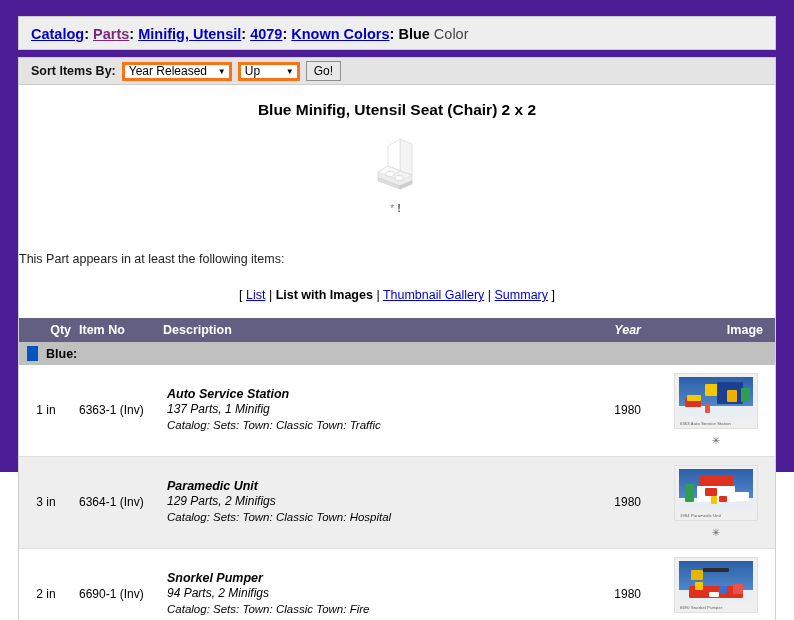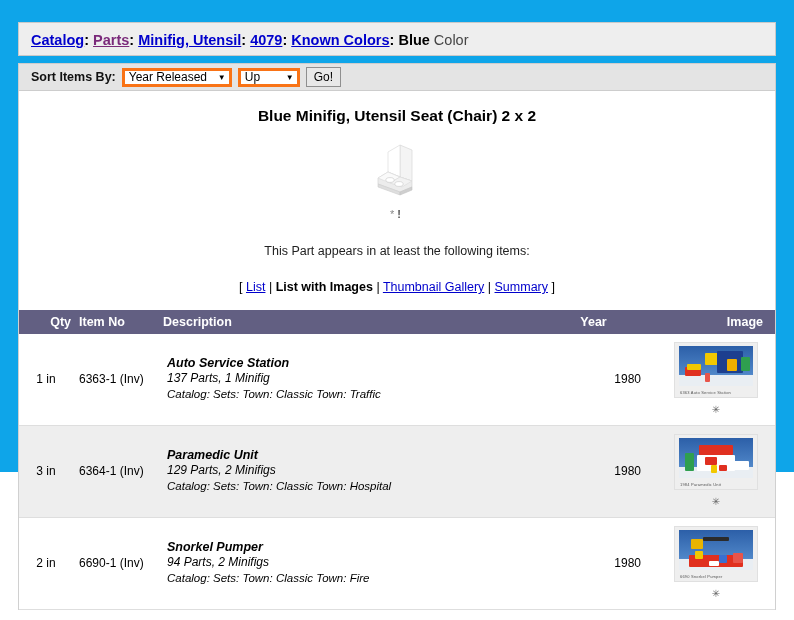--- a/index.html
+++ b/index.html
@@ -13,23 +13,23 @@
   body {
     font-family: "Liberation Sans", sans-serif;
     font-size: 12px;
     color: #000000;
   }
 
   .page {
     width: 794px;
     height: 472px;
     position: relative;
-    background: #0ea5e9;
-    box-sizing: border-box;
-    padding: 22px 18px 0 18px;
+    background: #4c1d95;
+    box-sizing: border-box;
+    padding: 16px 18px 0 18px;
   }
 
   
   .breadcrumb-bar {
     background: #eeeeee;
     border: 1px solid #c9c9c9;
     height: 34px;
     line-height: 34px;
     padding: 0 12px;
     box-sizing: border-box;
@@ -117,24 +117,24 @@
     text-align: center;
     font-size: 11px;
     color: #333;
     height: 14px;
     letter-spacing: 3px;
   }
   .flag-star { color: #888; }
   .flag-bang { color: #555; font-weight: bold; }
 
   .appears-note {
-    text-align: center;
+    text-align: left;
     font-size: 12.5px;
     color: #222;
-    margin-top: 22px;
+    margin-top: 36px;
   }
 
   .view-links {
     text-align: center;
     font-size: 12.5px;
     margin-top: 22px;
     margin-bottom: 16px;
     color: #000;
   }
   .view-links .current {
@@ -154,21 +154,21 @@
     background: #625f82;
     color: #ffffff;
     font-weight: bold;
     font-size: 12.5px;
     padding: 5px 0;
     text-align: left;
   }
   th.c-qty  { width: 52px; text-align: right; padding-right: 8px; }
   th.c-item { width: 84px; }
   th.c-desc { }
-  th.c-year { width: 95px; text-align: center; padding-right: 22px; }
+  th.c-year { width: 95px; text-align: right; padding-right: 22px; font-style: italic; }
   th.c-img  { width: 100px; text-align: right; padding-right: 12px; }
 
   tr.section-bar td {
     background: #000000;
     color: #ffffff;
     font-weight: bold;
     text-align: center;
     font-size: 12.5px;
     padding: 4px 0;
   }
@@ -326,20 +326,25 @@
       <thead>
         <tr>
           <th class="c-qty">Qty</th>
           <th class="c-item">Item No</th>
           <th class="c-desc">Description</th>
           <th class="c-year">Year</th>
           <th class="c-img">Image</th>
         </tr>
       </thead>
       <tbody id="results-body">
+        <tr class="color-bar">
+          <td colspan="5">
+            <span class="swatch"></span><span>Blue:</span>
+          </td>
+        </tr>
       <tr class="item-row plain">
             <td class="qty">1 in</td>
             <td class="itemno"><span class="lnk">6363-1</span><span class="paren"> (</span><span class="lnk">Inv</span><span class="paren">)</span></td>
             <td class="desc">
               <div class="desc-name">Auto Service Station</div>
               <div class="desc-meta">137 Parts, 1 Minifig</div>
               <div class="desc-cats"><span class="lnk">Catalog</span><span class="catsep">: </span><span class="lnk">Sets</span><span class="catsep">: </span><span class="lnk">Town</span><span class="catsep">: </span><span class="lnk">Classic Town</span><span class="catsep">: </span><span class="lnk">Traffic</span></div>
             </td>
             <td class="year">1980</td>
             <td class="imgcell"><span class="thumb-box"><span class="thumb-sky"></span><span class="thumb-ground"></span><span class="blob" style="background: rgb(242, 200, 0); left: 30px; top: 10px; width: 16px; height: 12px;"></span><span class="blob" style="background: rgb(29, 63, 143); left: 42px; top: 8px; width: 26px; height: 22px;"></span><span class="blob" style="background: rgb(224, 48, 32); left: 10px; top: 24px; width: 16px; height: 9px;"></span><span class="blob" style="background: rgb(242, 200, 0); left: 12px; top: 21px; width: 14px; height: 6px;"></span><span class="blob" style="background: rgb(47, 159, 79); left: 66px; top: 14px; width: 9px; height: 14px;"></span><span class="blob" style="background: rgb(232, 84, 74); left: 30px; top: 30px; width: 5px; height: 9px;"></span><span class="blob" style="background: rgb(240, 176, 0); left: 52px; top: 16px; width: 10px; height: 12px;"></span><span class="thumb-cap">6363 Auto Service Station</span></span><span class="thumb-star">✳</span></td>

